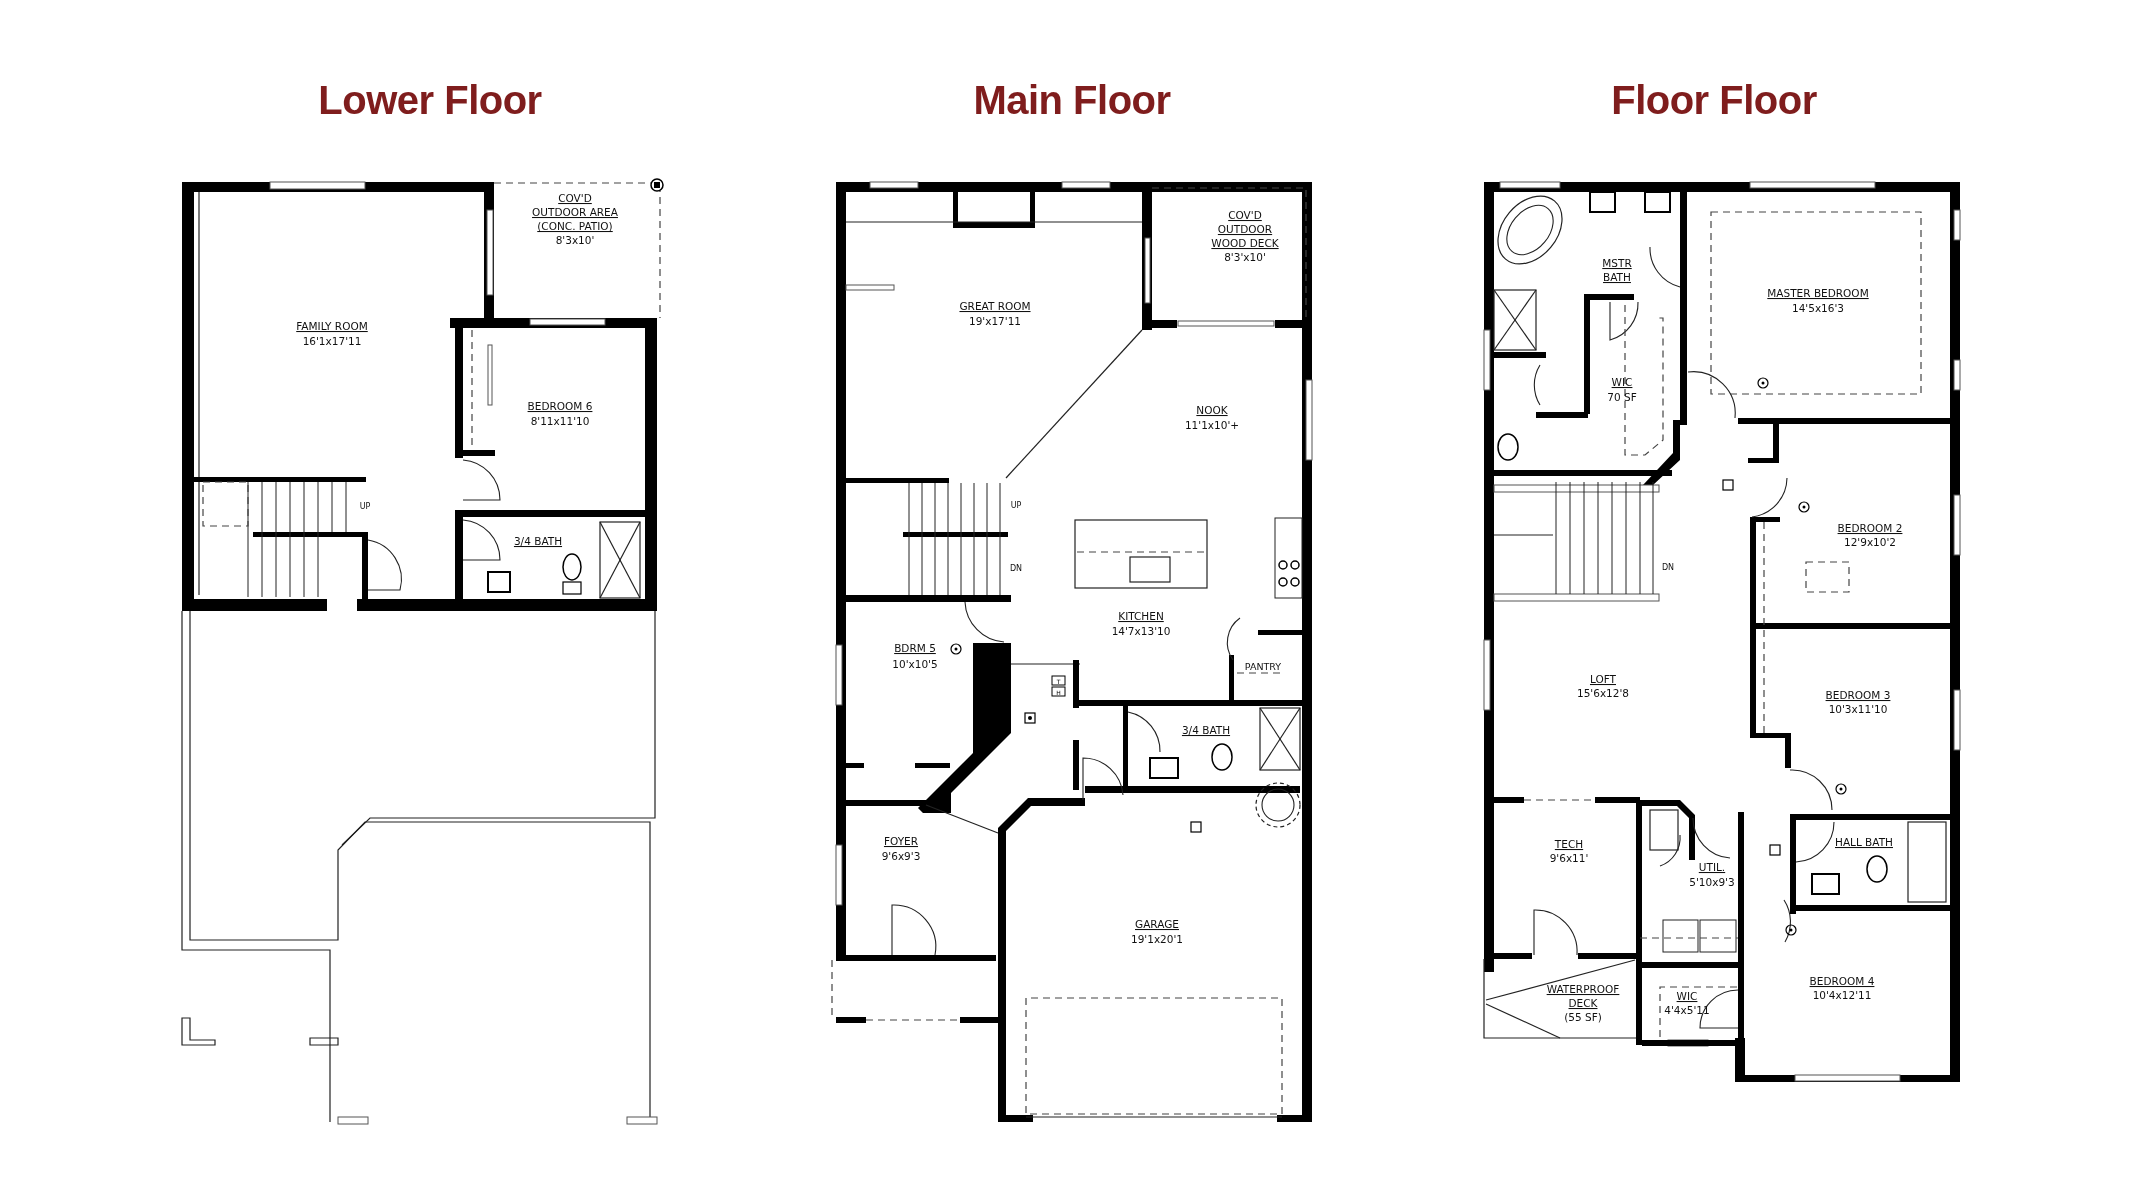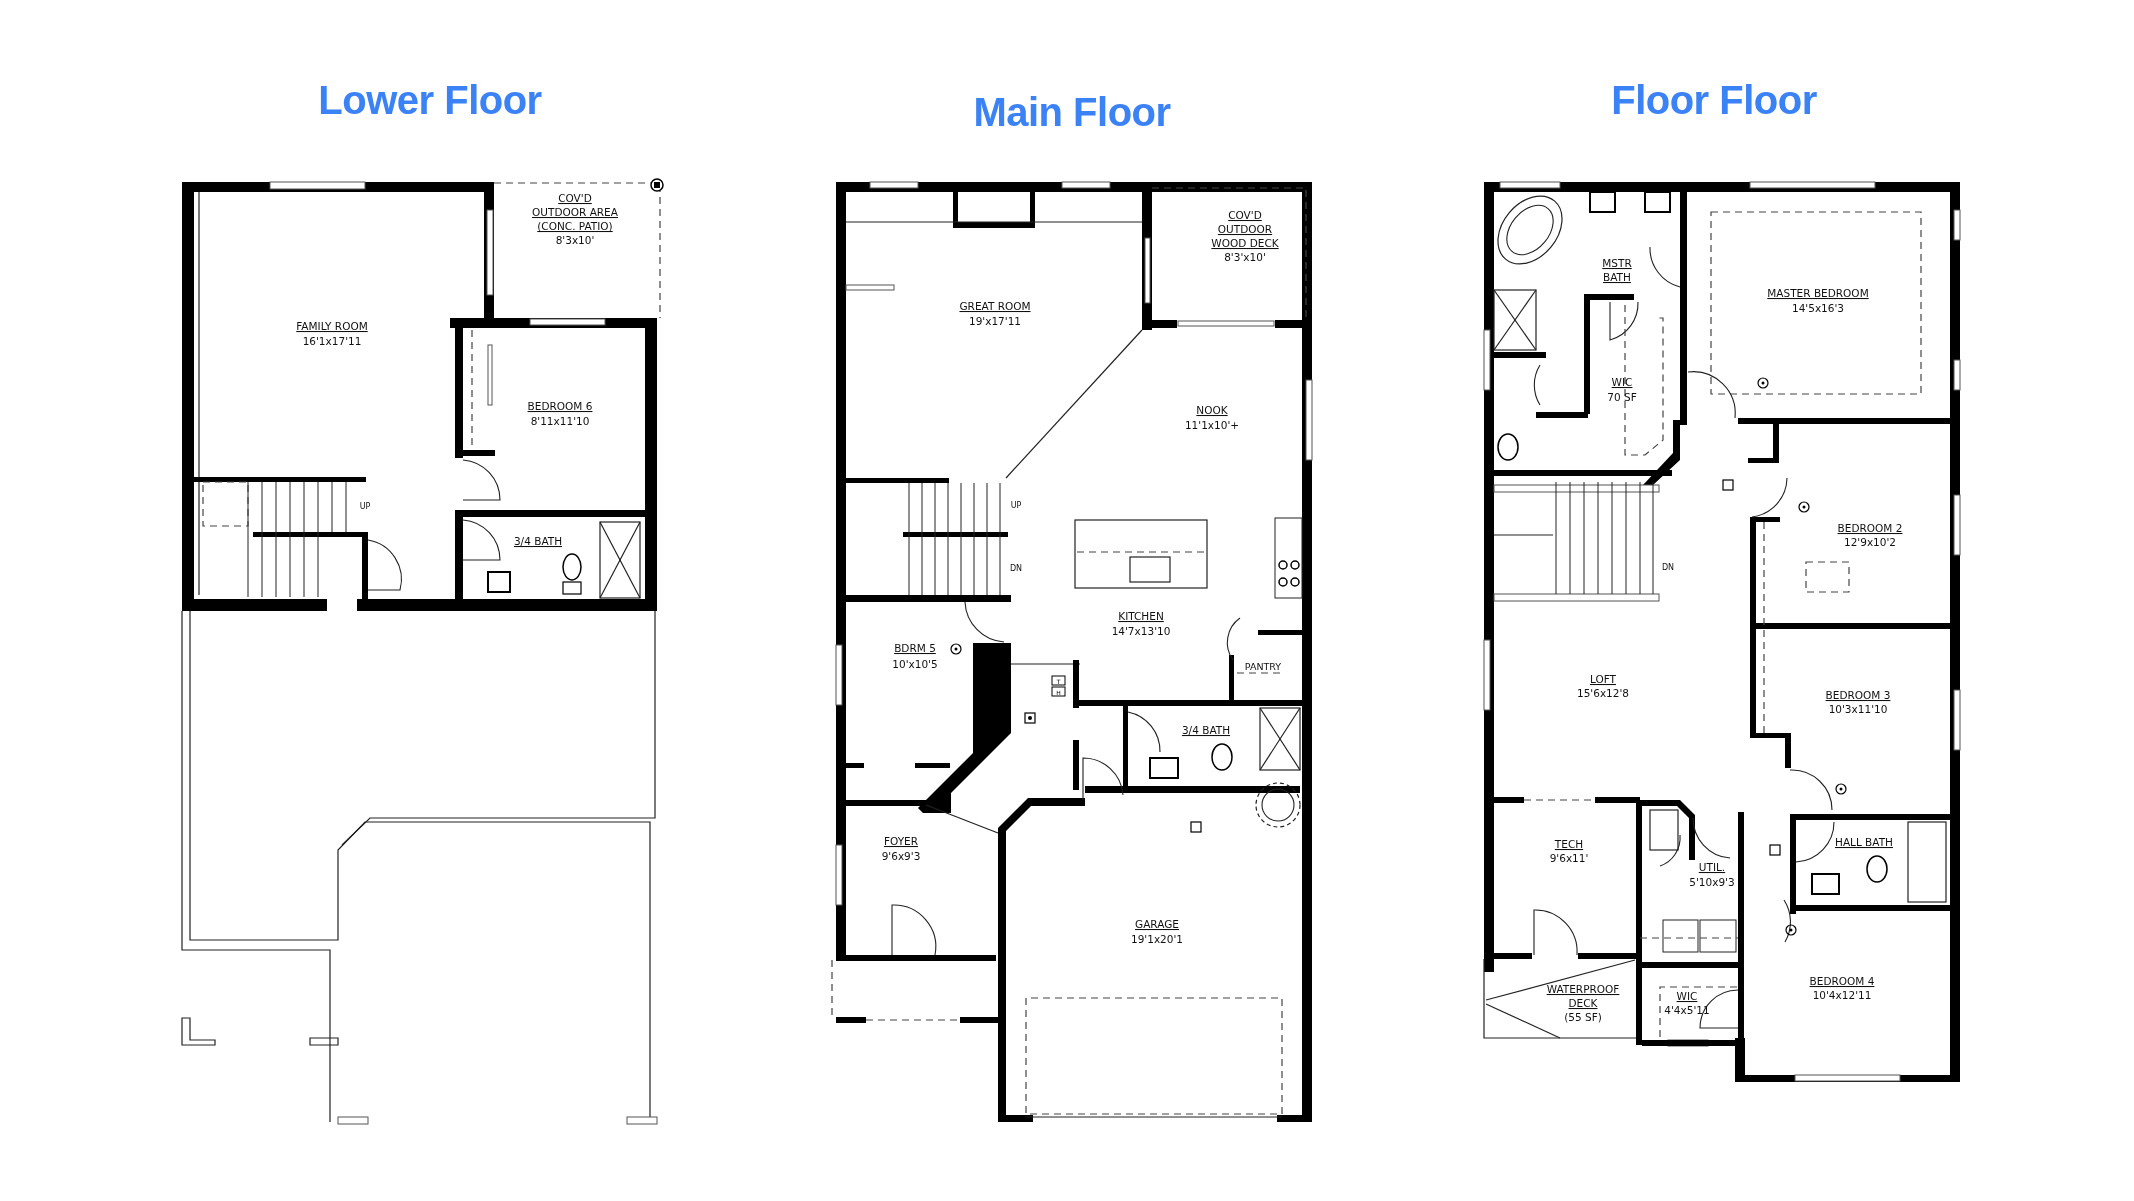--- a/index.html
+++ b/index.html
@@ -1,31 +1,31 @@
 <!DOCTYPE html>
 <html><head>
 <meta charset="utf-8">
 <style>
   html, body { margin: 0; padding: 0; background: #ffffff; }
   body { width: 2134px; height: 1201px; position: relative; overflow: hidden; font-family: "Liberation Sans", sans-serif; }
-  .floor-title { position: absolute; top: 78px; font-family: "Liberation Sans", sans-serif; font-weight: bold; font-size: 40px; color: #3b82f6; text-align: center; width: 500px; letter-spacing: -0.5px; }
+  .floor-title { position: absolute; top: 78px; font-family: "Liberation Sans", sans-serif; font-weight: bold; font-size: 40px; color: #7f1d1d; text-align: center; width: 500px; letter-spacing: -0.5px; }
   #plan { position: absolute; left: 0; top: 0; }
   .lbl { font-family: "DejaVu Sans", sans-serif; font-size: 10.5px; fill: #111; text-anchor: middle; }
   .lbl-u { text-decoration: underline; }
   .wall { fill: #000; }
   .thin { stroke: #222; stroke-width: 1.2; fill: none; }
   .dash { stroke: #444; stroke-width: 1.2; fill: none; stroke-dasharray: 7 5; }
   .win { fill: #fff; stroke: #555; stroke-width: 1; }
   .door { stroke: #222; stroke-width: 1.1; fill: none; }
 </style>
 </head>
 <body>
 
 <div class="floor-title" style="left:180px;">Lower Floor</div>
-<div class="floor-title" style="left:822px;margin-top:12px;">Main Floor</div>
+<div class="floor-title" style="left:822px;">Main Floor</div>
 <div class="floor-title" style="left:1464px;">Floor Floor</div>
 
 <svg id="plan" width="2134" height="1201" viewBox="0 0 2134 1201" xmlns="http://www.w3.org/2000/svg">
 
   <g>
 
     <rect class="wall" x="182" y="182" width="12" height="427"></rect>
     <rect class="wall" x="182" y="182" width="312" height="10"></rect>
     <rect class="wall" x="484" y="182" width="10" height="138"></rect>
     <rect class="wall" x="450" y="318" width="205" height="10"></rect>

